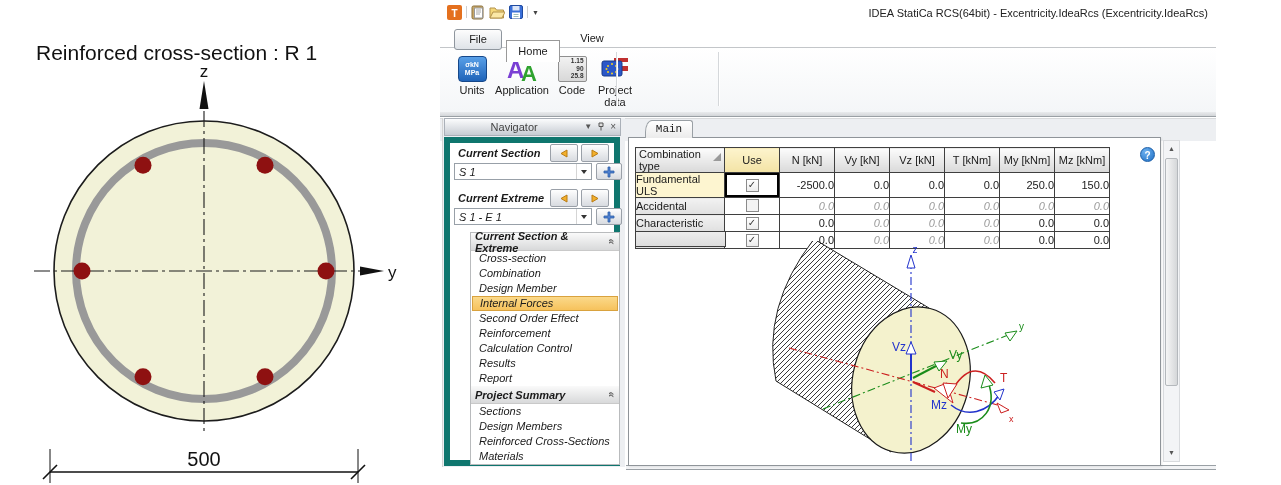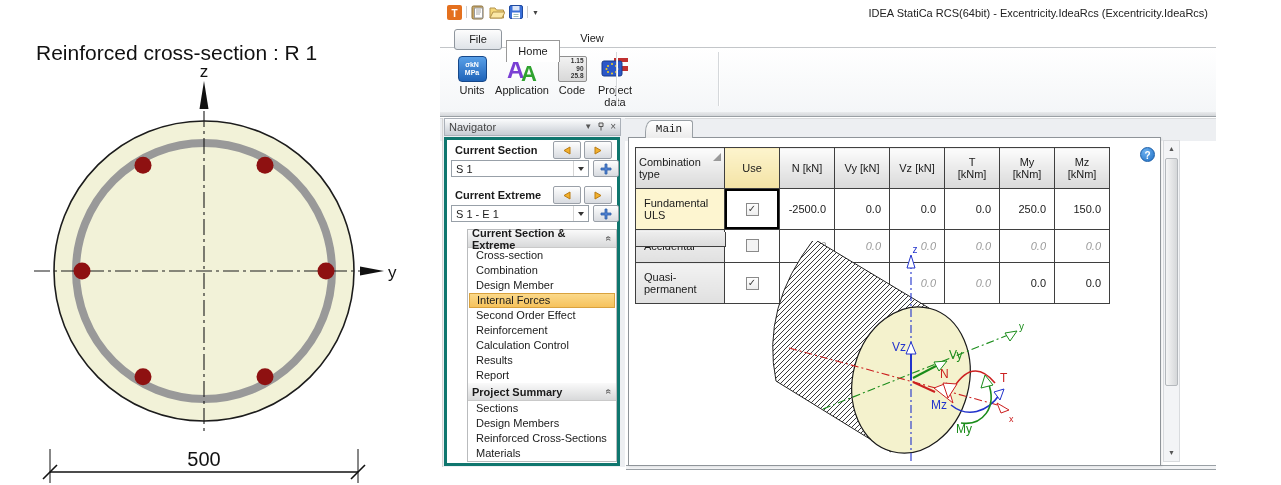--- a/index.html
+++ b/index.html
@@ -46,23 +46,23 @@
               border:1px solid #16488a;color:#fff;font-size:7px;line-height:8px;font-weight:bold;
               display:flex;flex-direction:column;align-items:center;justify-content:center;}
   .icon-code{width:25px;height:24px;background:linear-gradient(#f2f2f2,#d8d8d8);border:1px solid #8f8f8f;
              border-radius:2px;color:#333;font-size:6.5px;line-height:7.5px;font-weight:bold;text-align:right;padding-right:2px;}
 
   
   #strip2{left:0;right:0;top:118px;height:22px;background:#edeff2;border-top:1px solid #d8dadc;}
   #nav-col{left:2px;top:118px;width:182px;height:349px;background:#edeff2;border-left:1px solid #d4d4d4;z-index:4;}
   #nav-title{left:1px;top:0;width:177px;height:18px;background:linear-gradient(#fbfcfd,#c7ccd3);
              border:1px solid #aab0b8;box-sizing:border-box;display:flex;align-items:center;padding:0 4px;color:#444;}
-  #nav-title .t{flex:1;}
+  #nav-title .t{flex:1;text-align:center;}
   #nav-title .ic{margin-left:5px;color:#555;font-size:8px;line-height:8px;}
-  #nav-body{left:1px;top:19px;width:176px;height:329px;background:#fff;border:3px solid #0f766e;box-sizing:border-box;}
+  #nav-body{left:1px;top:19px;width:176px;height:329px;background:#fff;border:6px solid #0f766e;box-sizing:border-box;font-style:italic;}
 
   .blabel{font-weight:bold;left:8px;}
   .arrbtns{right:5px;display:flex;gap:3px;}
   .abtn{width:26px;height:16px;border:1px solid #9aa0a8;border-radius:2px;
         background:linear-gradient(#fefefe,#d8dbe0);display:flex;align-items:center;justify-content:center;}
   .combo{left:4px;width:138px;height:17px;border:1px solid #98a0a8;background:#fff;box-sizing:border-box;
          display:flex;align-items:center;}
   .combo .cv{flex:1;padding-left:4px;}
   .combo .caret{width:14px;height:100%;border-left:1px solid #d5d5d5;display:flex;align-items:center;justify-content:center;}
   .tri-dn{width:0;height:0;border-left:3.5px solid transparent;border-right:3.5px solid transparent;border-top:4px solid #333;}
@@ -78,21 +78,21 @@
                height:13px;line-height:13px;margin:0 1px;padding-left:7px;}
 
   
   #main-tab{left:205px;top:120px;width:46px;height:17px;background:linear-gradient(#ffffff,#ebebeb);
             border:1px solid #9aa0a5;border-bottom:none;border-radius:7px 3px 0 0/12px 3px 0 0;
             text-align:center;line-height:16px;z-index:5;font-family:Liberation Mono, monospace;}
   #main-panel{left:188px;top:137px;width:531px;height:327px;background:#fff;border:1px solid #8f9499;
               box-shadow:inset 1px 1px 0 #fff,inset -1px -1px 0 #fff,1px 1px 2px rgba(0,0,0,.08);z-index:3;}
 
   #forces-table{left:6px;top:9px;border-collapse:collapse;font-size:11px;}
-  #forces-table td,#forces-table th{border:1px solid #3f3f3f;height:16px;padding:8px;font-weight:normal;}
+  #forces-table td,#forces-table th{border:1px solid #3f3f3f;height:16px;padding:0;font-weight:normal;}
   .hcell{background:linear-gradient(#fcfcfc,#d9d9d9);text-align:center;position:relative;}
   .hcell.use{background:linear-gradient(#fdf4cd,#f3e3a5);}
   .sortglyph{position:absolute;right:3px;top:5px;width:0;height:0;
              border-bottom:8px solid #9a9a9a;border-left:8px solid transparent;}
   .rowlabel{background:linear-gradient(#f2f2f2,#e0e0e0);padding-left:3px;text-align:left;}
   .rowlabel.first{background:#fdf5d0;}
   .val{text-align:right;padding-right:4px;background:#fff;}
   .val.muted{color:#9b9b9b;font-style:italic;}
   .usecell{text-align:center;background:#fff;}
   .usecell.selcell{box-shadow:inset 0 0 0 2px #000;}
@@ -399,20 +399,30 @@
             <td class="rowlabel">Accidental</td>
             <td class="usecell"><span class="chk off"></span></td>
             <td class="val muted">0.0</td>
             <td class="val muted">0.0</td>
             <td class="val muted">0.0</td>
             <td class="val muted">0.0</td>
             <td class="val muted">0.0</td>
             <td class="val muted">0.0</td>
           </tr>
           <tr>
+            <td class="rowlabel">Characteristic</td>
+            <td class="usecell"><span class="chk">✓</span></td>
+            <td class="val">0.0</td>
+            <td class="val muted">0.0</td>
+            <td class="val muted">0.0</td>
+            <td class="val muted">0.0</td>
+            <td class="val">0.0</td>
+            <td class="val">0.0</td>
+          </tr>
+          <tr>
             <td class="rowlabel">Quasi-permanent</td>
             <td class="usecell"><span class="chk">✓</span></td>
             <td class="val">0.0</td>
             <td class="val muted">0.0</td>
             <td class="val muted">0.0</td>
             <td class="val muted">0.0</td>
             <td class="val">0.0</td>
             <td class="val">0.0</td>
           </tr>
         </tbody>

